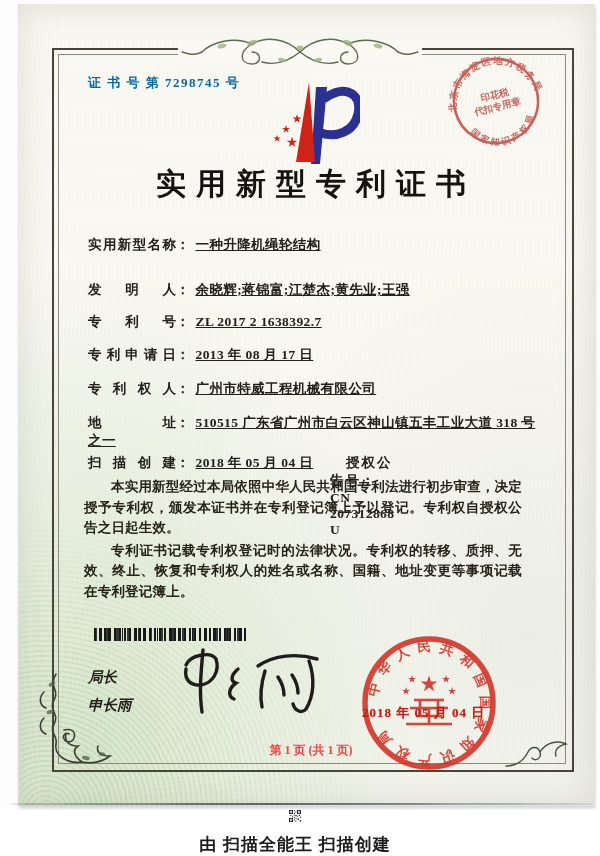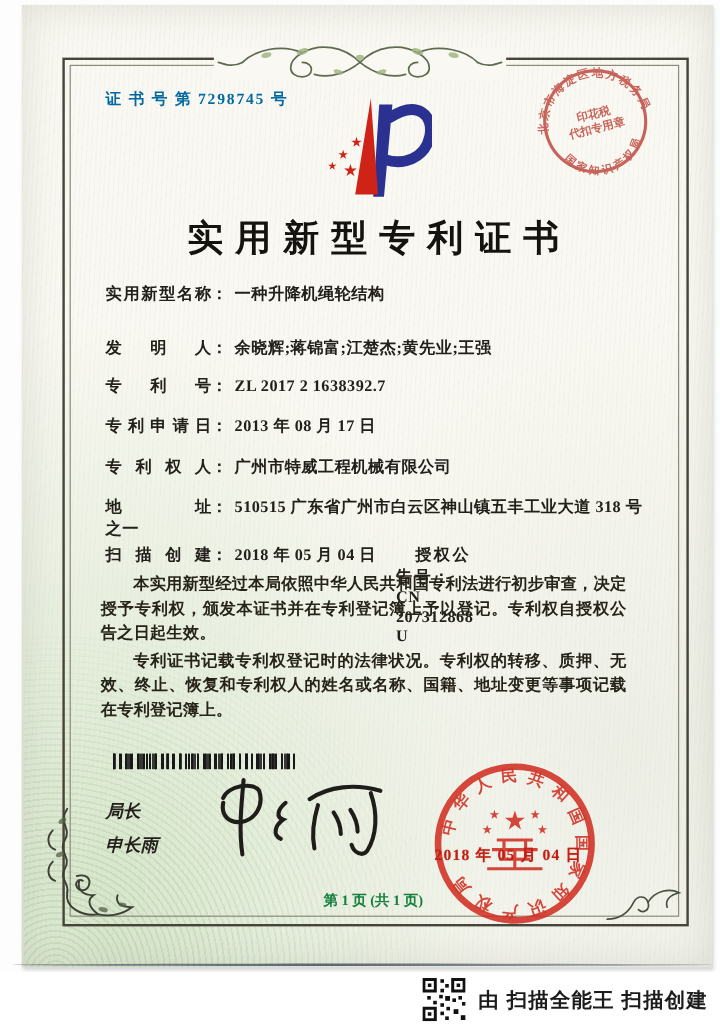--- a/index.html
+++ b/index.html
@@ -28,25 +28,25 @@
   .frame-inner{position:absolute;left:58px;top:54px;width:506px;height:708px;border:1px solid #8d8a7a;}
   .top-ornament{position:absolute;left:178px;top:22px;width:244px;height:54px;}
   .corner-flourish{position:absolute;left:34px;top:672px;width:78px;height:100px;}
   .corner-flourish-br{position:absolute;left:504px;top:736px;width:64px;height:36px;}
 
   .cert-no{position:absolute;left:88px;top:74px;font-size:13px;font-weight:700;letter-spacing:1.5px;color:#0369a1;}
   .logo{position:absolute;left:266px;top:74px;width:94px;height:96px;}
   .tax-seal{position:absolute;left:445px;top:50px;width:102px;height:102px;opacity:.85;transform:rotate(-14deg);}
   .doc-title{
     position:absolute;left:52px;width:518px;top:164px;text-align:center;
-    font-size:30px;font-weight:700;letter-spacing:10px;text-indent:10px;color:#15130f;margin-top:14px;
+    font-size:30px;font-weight:700;letter-spacing:10px;text-indent:10px;color:#15130f;
   }
 
   .fields{position:absolute;left:0;top:0;}
-  .frow{position:absolute;left:88px;width:452px;font-size:13.5px;font-weight:700;line-height:1.35;}
+  .frow{position:absolute;left:88px;width:452px;font-size:13.5px;font-weight:700;line-height:1.35;text-decoration:underline;}
   .flabel{display:inline-block;width:88px;text-align:justify;text-align-last:justify;vertical-align:top;}
   .fcolon{display:inline-block;margin-right:6px;}
   .fvalue{letter-spacing:.4px;}
   .grant-no{position:absolute;left:330px;top:454px;font-size:13.5px;font-weight:700;}
   .grant-no .glabel{letter-spacing:2px;margin-left:16px;}
 
   .paras{position:absolute;left:84px;right:78px;top:477px;font-size:13.5px;font-weight:600;
     line-height:1.52;text-align:justify;letter-spacing:.2px;color:#262319;}
   .paras p{margin:0 0 2px 0;text-indent:2em;}
 
@@ -57,27 +57,27 @@
       repeating-linear-gradient(90deg,rgba(25,25,25,.85) 0 3px,transparent 3px 11px);
   }
 
   .director{position:absolute;left:88px;top:664px;font-size:14.5px;font-weight:700;line-height:1.9;color:#23201b;font-style:italic;}
   .signature{position:absolute;left:172px;top:638px;width:170px;height:90px;}
 
   .office-seal{position:absolute;left:354px;top:628px;width:150px;height:150px;opacity:.93;}
   .seal-date{position:absolute;left:362px;top:704px;width:160px;font-size:13px;font-weight:700;
     color:#c01f14;letter-spacing:1px;text-shadow:0 0 1px rgba(192,31,20,.4);}
 
-  .page-no{position:absolute;left:52px;width:518px;top:742px;text-align:center;font-size:12px;font-weight:700;color:#15803d;}
+  .page-no{position:absolute;left:52px;width:518px;top:742px;text-align:center;font-size:12px;font-weight:700;color:#ef4444;}
 
   .paper-shadow{position:absolute;left:10px;right:6px;top:803px;height:2px;
     background:linear-gradient(90deg,rgba(70,80,100,.55),rgba(60,70,90,.8) 45%,rgba(70,80,100,.35));border-radius:50%;}
 
   .scan-bar{position:absolute;left:0;top:810px;width:600px;height:46px;background:#ffffff;
-    display:flex;align-items:center;justify-content:flex-end;gap:11px;padding-right:10px;box-sizing:border-box;}
+    display:flex;align-items:center;justify-content:flex-end;gap:11px;padding-right:10px;box-sizing:border-box;flex-direction:column;}
   .scan-text{font-family:"Liberation Sans","DejaVu Sans",sans-serif;font-size:17px;font-weight:700;color:#1c1c1c;letter-spacing:1px;}
   .qr{width:36px;height:36px;}
 
   svg text{font-family:"Liberation Serif","DejaVu Serif",serif;}
 </style>
 </head>
 <body>
 
 <div class="paper"></div>
 <div class="guilloche"></div>

